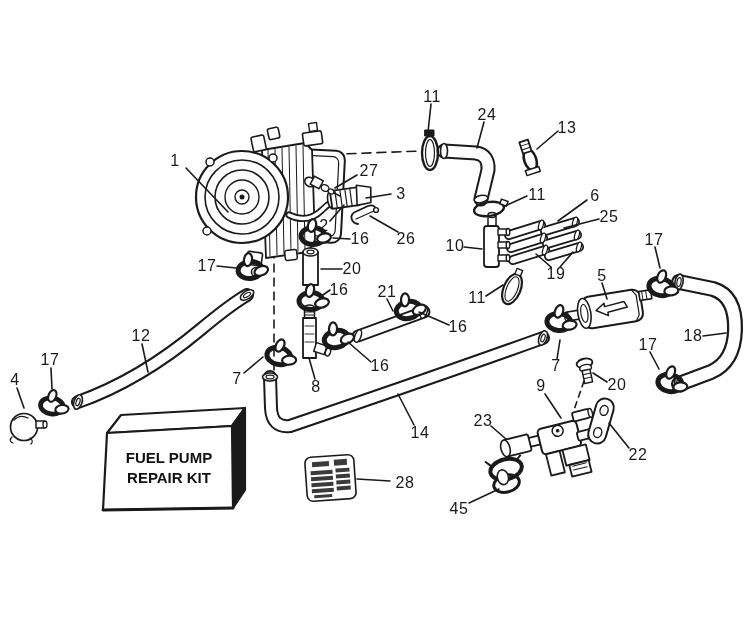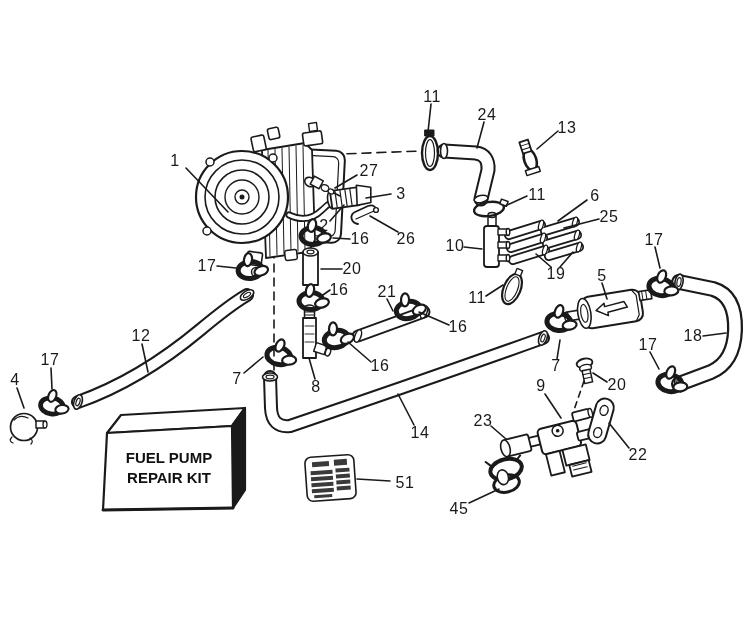--- a/index.html
+++ b/index.html
@@ -359,21 +359,21 @@
 <div class="callout" style="left:693px;top:336px">18</div>
 <div class="callout" style="left:556px;top:274px">19</div>
 <div class="callout" style="left:352px;top:269px">20</div>
 <div class="callout" style="left:387px;top:292px">21</div>
 <div class="callout" style="left:638px;top:455px">22</div>
 <div class="callout" style="left:483px;top:421px">23</div>
 <div class="callout" style="left:487px;top:115px">24</div>
 <div class="callout" style="left:609px;top:217px">25</div>
 <div class="callout" style="left:406px;top:239px">26</div>
 <div class="callout" style="left:369px;top:171px">27</div>
-<div class="callout" style="left:405px;top:483px">51</div>
+<div class="callout" style="left:405px;top:483px">28</div>
 <div class="callout" style="left:459px;top:509px">45</div>
 
 <div class="kit-text">
   <div class="row">FUEL PUMP</div>
   <div class="row">REPAIR KIT</div>
 </div>
 
 </div>
 
 </body></html>

